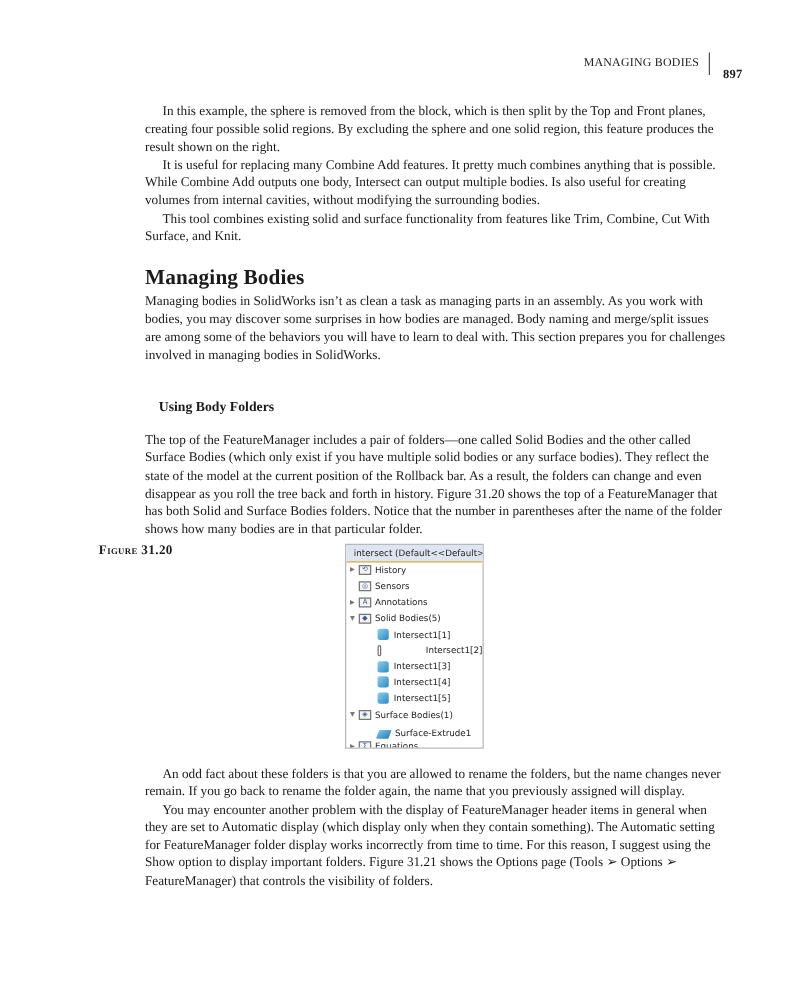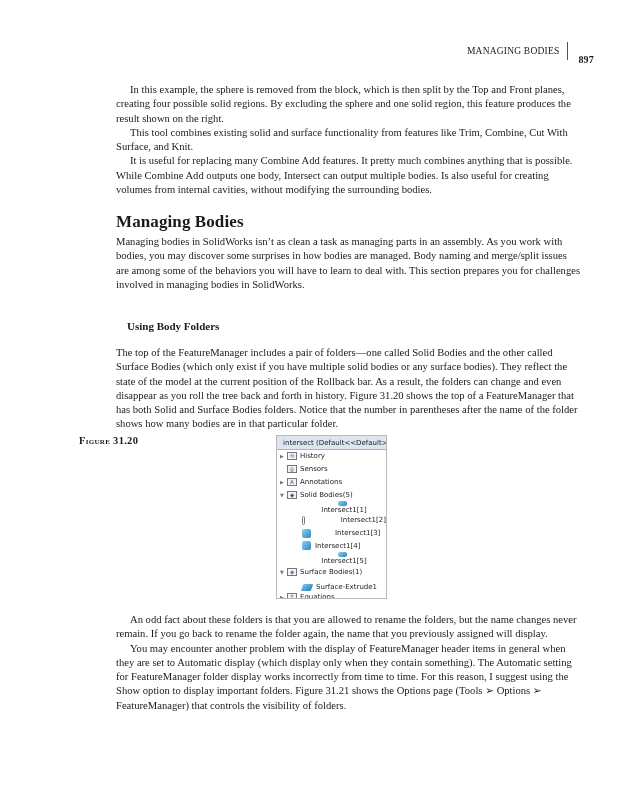--- a/index.html
+++ b/index.html
@@ -35,22 +35,22 @@
 <body>
 
 <div class="running-head">
   <span class="title">MANAGING BODIES</span>
   <span class="sep"></span>
   <span class="num">897</span>
 </div>
 
 <div class="col" style="top:83px;">
   <p class="ind">In this example, the sphere is removed from the block, which is then split by the Top and Front planes, creating four possible solid regions. By excluding the sphere and one solid region, this feature produces the result shown on the right.</p>
+  <p class="ind">It is useful for replacing many Combine Add features. It pretty much combines anything that is possible. While Combine Add outputs one body, Intersect can output multiple bodies. Is also useful for creating volumes from internal cavities, without modifying the surrounding bodies.</p>
   <p class="ind">This tool combines existing solid and surface functionality from features like Trim, Combine, Cut With Surface, and Knit.</p>
-  <p class="ind">It is useful for replacing many Combine Add features. It pretty much combines anything that is possible. While Combine Add outputs one body, Intersect can output multiple bodies. Is also useful for creating volumes from internal cavities, without modifying the surrounding bodies.</p>
 </div>
 
 <div class="col" style="top:211px;">
   <h2>Managing Bodies</h2>
   <p style="margin-top:2px;">Managing bodies in SolidWorks isn’t as clean a task as managing parts in an assembly. As you work with bodies, you may discover some surprises in how bodies are managed. Body naming and merge/split issues are among some of the behaviors you will have to learn to deal with. This section prepares you for challenges involved in managing bodies in SolidWorks.</p>
 </div>
 
 <div class="col" style="top:306px;">
   <h3>Using Body Folders</h3>
   <p>The top of the FeatureManager includes a pair of folders—one called Solid Bodies and the other called Surface Bodies (which only exist if you have multiple solid bodies or any surface bodies). They reflect the state of the model at the current position of the Rollback bar. As a result, the folders can change and even disappear as you roll the tree back and forth in history. Figure 31.20 shows the top of a FeatureManager that has both Solid and Surface Bodies folders. Notice that the number in parentheses after the name of the folder shows how many bodies are in that particular folder.</p>
@@ -78,37 +78,37 @@
   <div class="row">
     <span class="arrow">▶</span>
     <span class="ficon">A</span>
     <span>Annotations</span>
   </div>
   <div class="row">
     <span class="arrow">▼</span>
     <span class="ficon">◆</span>
     <span>Solid Bodies(5)</span>
   </div>
-  <div class="row" style="padding-left:25px;flex-direction:column;">
+  <div class="row" style="padding-left:25px;">
     <span class="cube"></span>
     <span>Intersect1[1]</span>
   </div>
   <div class="row" style="padding-left:25px;gap:32px;">
     <span class="cube hollow"></span>
     <span>Intersect1[2]</span>
   </div>
-  <div class="row" style="padding-left:25px;gap:20px;">
+  <div class="row" style="padding-left:25px;">
     <span class="cube"></span>
     <span>Intersect1[3]</span>
   </div>
   <div class="row" style="padding-left:25px;text-align:right;">
     <span class="cube"></span>
     <span>Intersect1[4]</span>
   </div>
-  <div class="row" style="padding-left:25px;flex-direction:column;">
+  <div class="row" style="padding-left:25px;">
     <span class="cube"></span>
     <span>Intersect1[5]</span>
   </div>
   <div class="row">
     <span class="arrow">▼</span>
     <span class="ficon">◈</span>
     <span>Surface Bodies(1)</span>
   </div>
   <div class="row" style="padding-left:25px;align-items:flex-end;">
     <span class="surf"></span>

